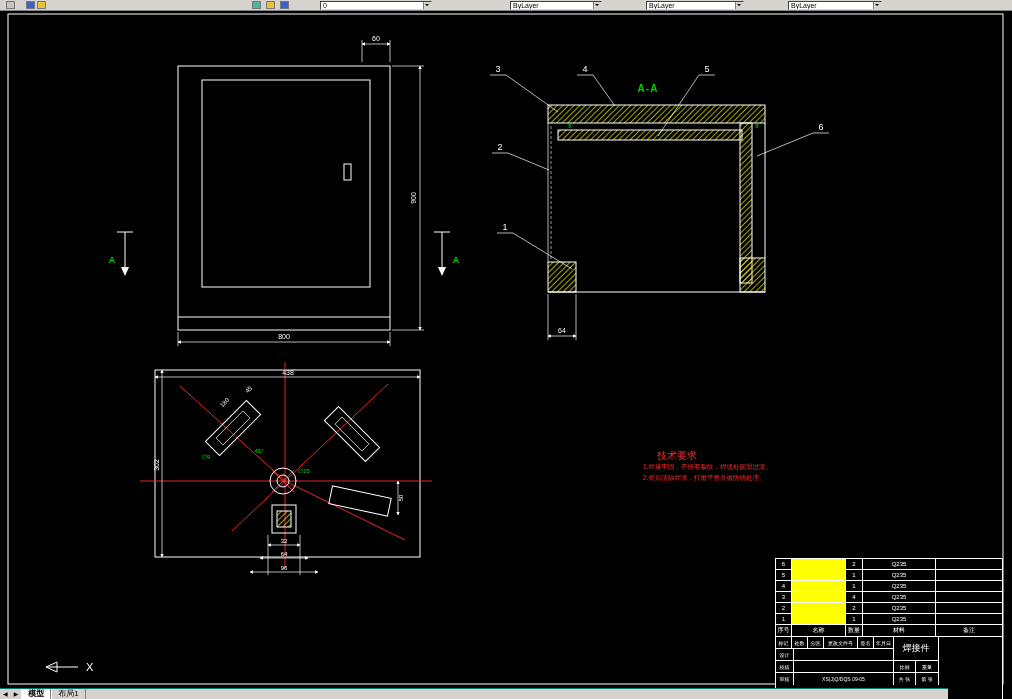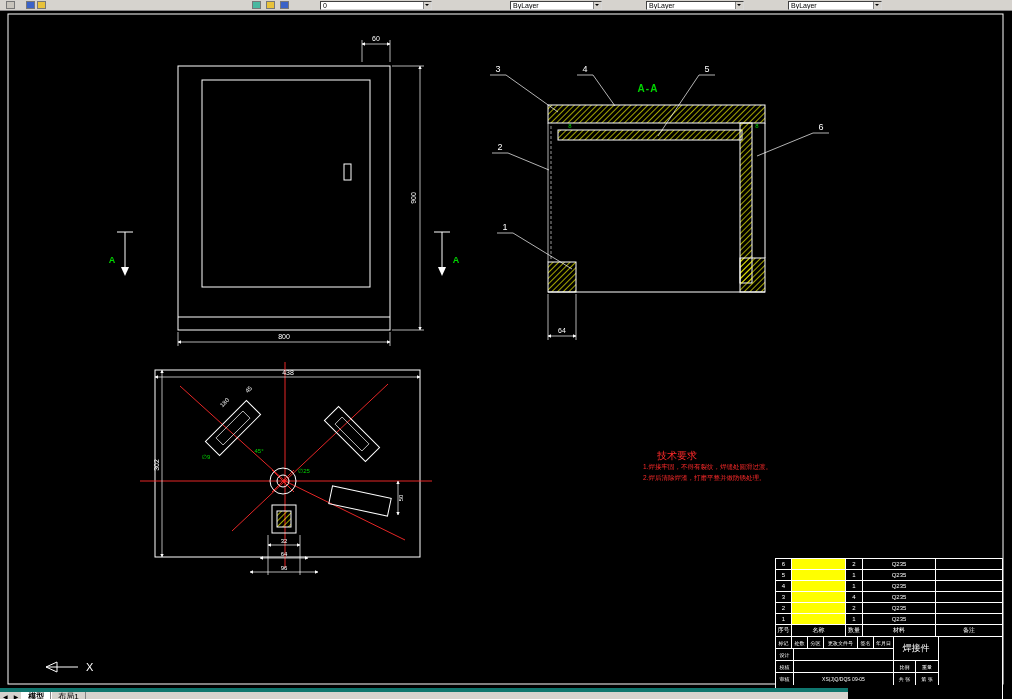--- a/index.html
+++ b/index.html
@@ -60,22 +60,22 @@
   .half{width:50%}.halfx{flex:1}
   .dno{font-size:5px}
   .tb-name{height:24px;border-bottom:1px solid var(--line);display:flex;align-items:center;
     justify-content:center;font-size:9px;color:var(--line)}
   .org1{height:26px;display:flex;align-items:center;justify-content:center;
     color:var(--green);font-size:8px;font-weight:bold;border-bottom:1px solid var(--line)}
   .org2{height:21px;display:flex;align-items:center;justify-content:center;
     color:var(--green);font-size:7px}
 
   
-  .tabbar{position:absolute;top:688px;left:0;width:848px;height:11px;background:var(--toolbar_bg);
-    border-top:4px solid #0f766e;display:flex;align-items:flex-start;z-index:30;font-size:8px}
+  .tabbar{position:absolute;top:688px;left:0;width:948px;height:11px;background:var(--toolbar_bg);
+    border-top:1px solid #0f766e;display:flex;align-items:flex-start;z-index:30;font-size:8px}
   .tnav{font-size:6px;color:#000;padding:0 3px;line-height:10px}
   .tab{padding:0 6px;height:10px;line-height:10px;color:#000;border-right:1px solid #848284;
     border-left:1px solid #fff}
   .tab.active{background:var(--tab_active);font-weight:bold}
 </style>
 </head>
 <body>
 
 <div id="page">
 

